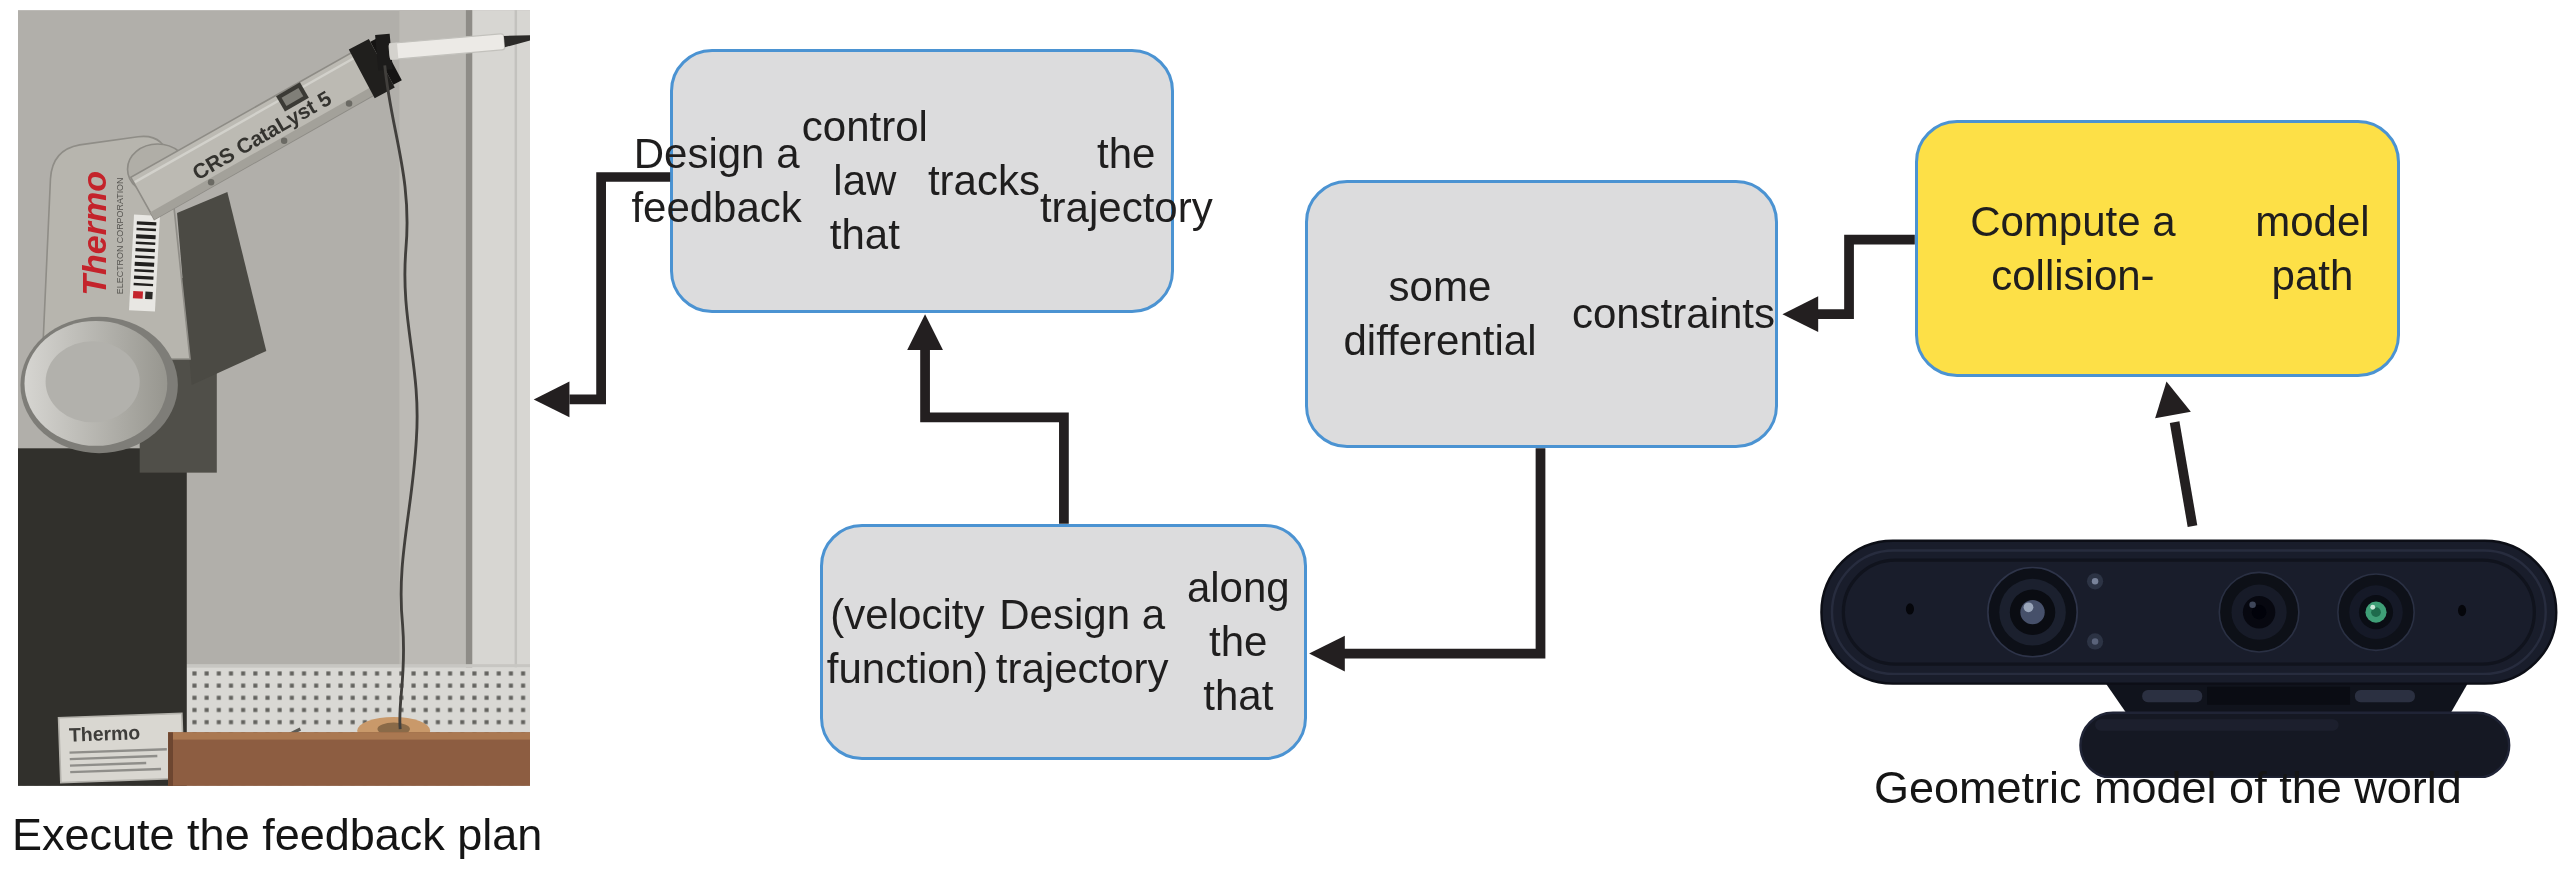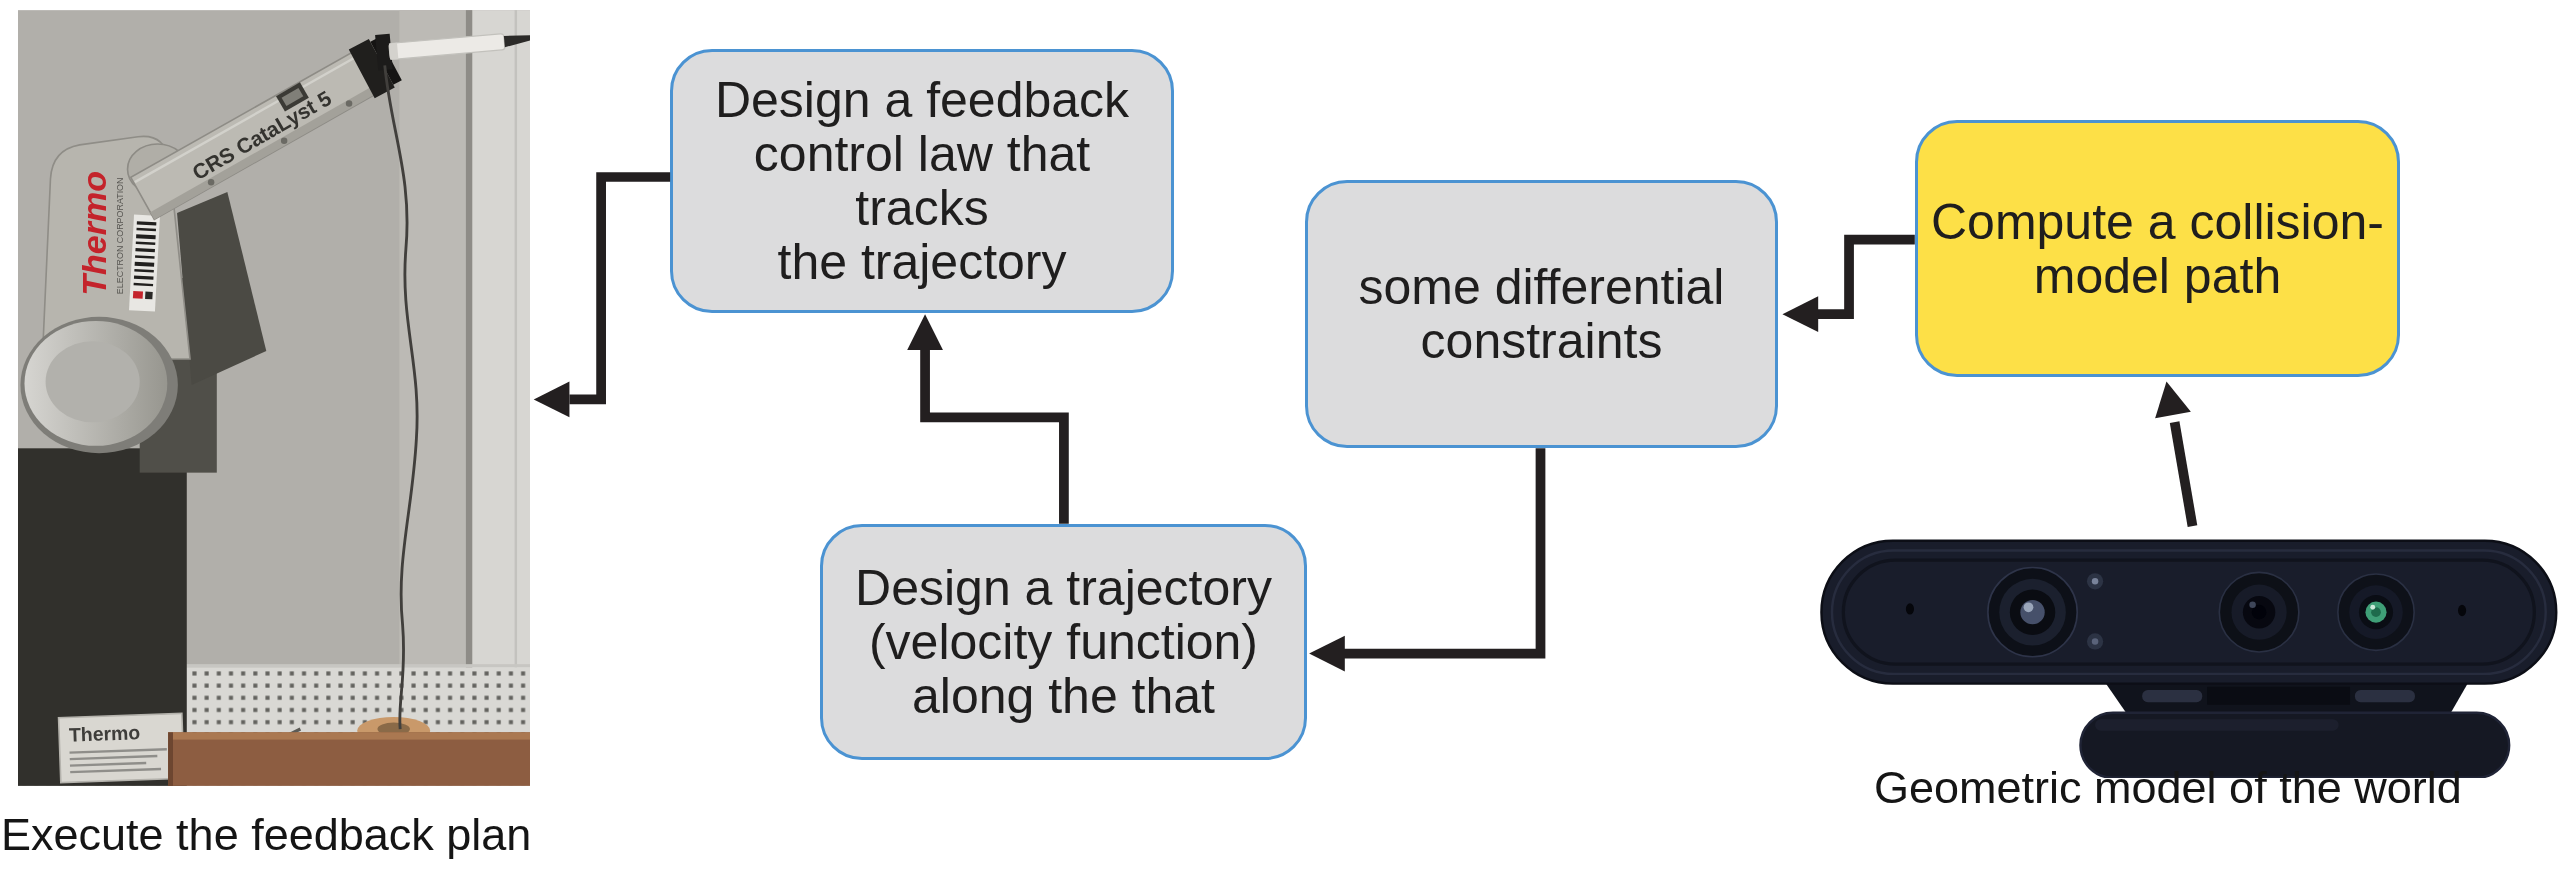--- a/index.html
+++ b/index.html
@@ -1,21 +1,21 @@
 <!DOCTYPE html>
 <html style="font-size:13px"><head>
 <meta charset="utf-8">
 <style>
   html,body{margin:0;padding:0;background:#ffffff;}
   .canvas{position:relative;width:2576px;height:872px;background:#ffffff;overflow:hidden;
           font-family:"Liberation Sans",sans-serif;}
   .photo{position:absolute;display:block;}
   .fbox{position:absolute;box-sizing:border-box;border:3.2px solid #4B93D2;border-radius:42px;
-        display:flex;flex-direction:column;justify-content:center;align-items:center;
-        color:#1F1E1E;font-size:50px;line-height:54px;text-align:center;z-index:2;}
+        display:flex;flex-direction:row;justify-content:center;align-items:center;
+        color:#1F1E1E;font-size:42px;line-height:54px;text-align:center;z-index:2;}
   .fbox.gray{background:#DCDCDD;}
   .fbox.blue{background:#fde047;}
   .caption{position:absolute;font-size:45px;color:#151515;white-space:nowrap;z-index:3;}
   .arrows{position:absolute;left:0;top:0;z-index:4;pointer-events:none;}
 </style>
 </head>
 <body>
 
 <div class="canvas">
 
@@ -179,22 +179,22 @@
     <div>some differential</div>
     <div>constraints</div>
   </div>
 
   <div class="fbox blue" style="left:1915px;top:120px;width:485px;height:257px;">
     <div>Compute a collision-</div>
     <div>model path</div>
   </div>
 
   <div class="fbox gray" style="left:820px;top:524px;width:487px;height:236px;">
+    <div>(velocity function)</div>
     <div>Design a trajectory</div>
-    <div>(velocity function)</div>
     <div>along the that</div>
   </div>
 
   <svg class="arrows" width="2576" height="872" viewBox="0 0 3172 1074">
     <g stroke="#231F20" stroke-width="12" fill="none" stroke-linejoin="miter">
       <g>
         <path d="M825,218 L740,218 L740,492 L701,492"></path>
         <polygon points="657,492 701,470 701,514" fill="#231F20" stroke="none"></polygon>
       </g>
       <g>
@@ -209,17 +209,17 @@
         <path d="M2358,295 L2277,295 L2277,387 L2238,387"></path>
         <polygon points="2195,387 2239,365 2239,409" fill="#231F20" stroke="none"></polygon>
       </g>
       <g>
         <path d="M2700,648 L2678,520"></path>
         <polygon points="2668,470 2654,515 2698,507" fill="#231F20" stroke="none"></polygon>
       </g>
     </g>
   </svg>
 
-  <div class="caption" style="left:1px;top:809px;">Execute the feedback plan</div>
+  <div class="caption" style="left:12px;top:809px;">Execute the feedback plan</div>
   <div class="caption" style="left:1874px;top:762px;">Geometric model of the world</div>
 
 </div>
 
 
 </body></html>

